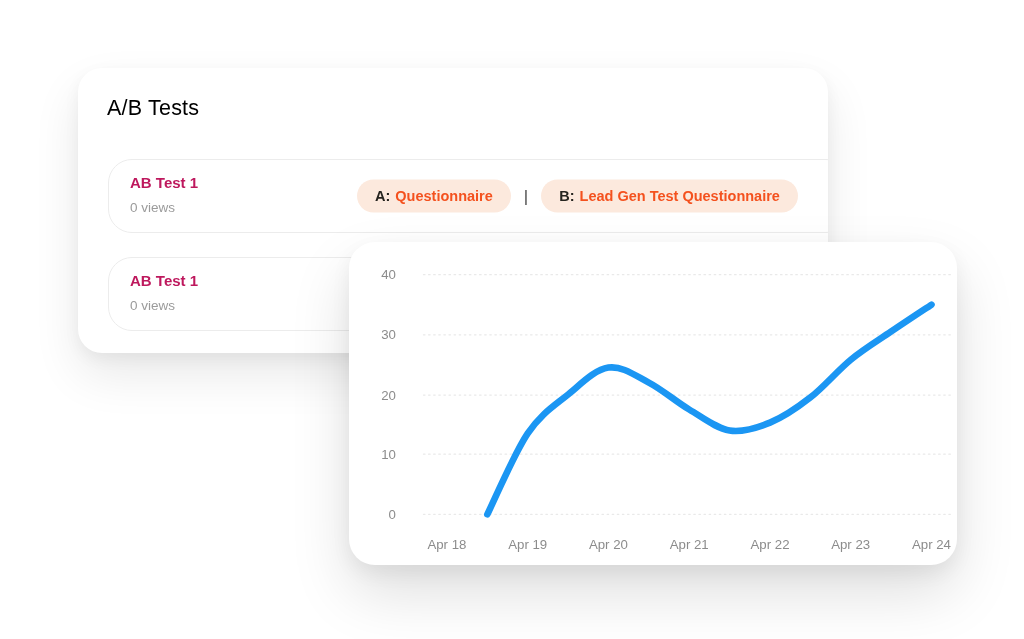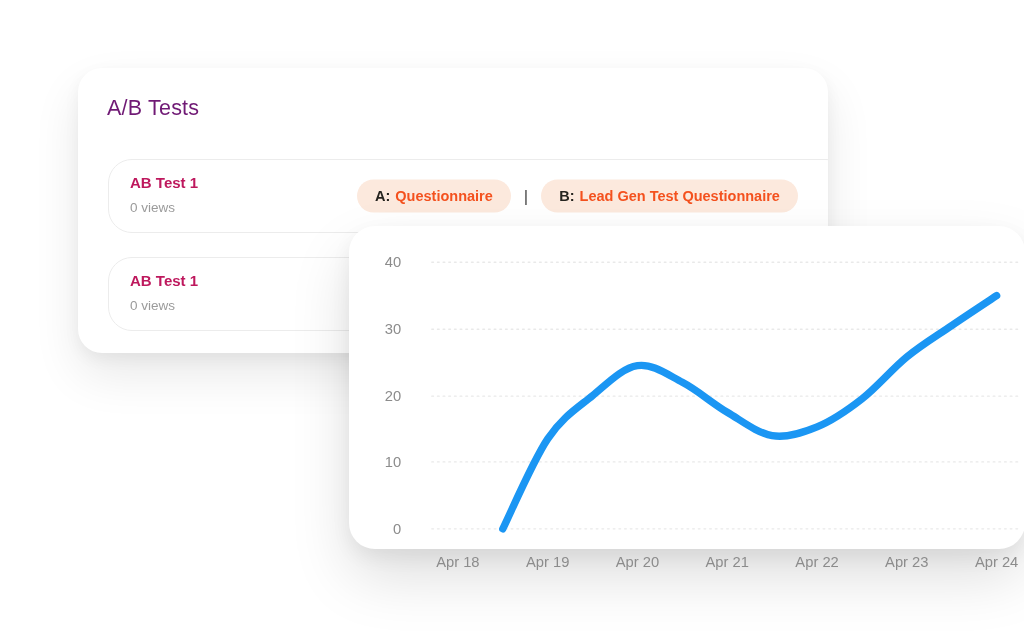--- a/index.html
+++ b/index.html
@@ -22,21 +22,21 @@
     border-radius: 24px;
     box-shadow: 0 6px 16px rgba(0,0,0,.05), 0 22px 48px rgba(0,0,0,.09);
     overflow: hidden;
   }
   .ab-title {
     position: absolute;
     left: 29px; top: 28px;
     font-size: 21.5px;
     font-weight: 500;
     letter-spacing: .2px;
-    color: #701a75;
+    color: #000000;
   }
   .test-row {
     position: absolute;
     left: 30px;
     width: 742px; height: 74px;
     border: 1px solid #ececec;
     border-radius: 24px;
     background: #ffffff;
   }
   .test-row.row-1 { top: 91px; }
@@ -78,22 +78,22 @@
   .badge-separator {
     margin: 0 13px;
     font-size: 17px;
     font-weight: 300;
     color: #4a4a4a;
   }
 
   
   .chart-card {
     position: absolute;
-    left: 349px; top: 226px;
-    width: 676px; height: 323px;
+    left: 349px; top: 242px;
+    width: 608px; height: 323px;
     background: #ffffff;
     border-radius: 26px;
     box-shadow: 0 8px 20px rgba(0,0,0,.06), 0 28px 60px rgba(0,0,0,.13);
   }
   .chart-card svg { position: absolute; inset: 0; display: block; }
   .chart-card svg text {
     font-family: "Liberation Sans", sans-serif;
     font-size: 13px;
     fill: #8c8c8c;
   }

